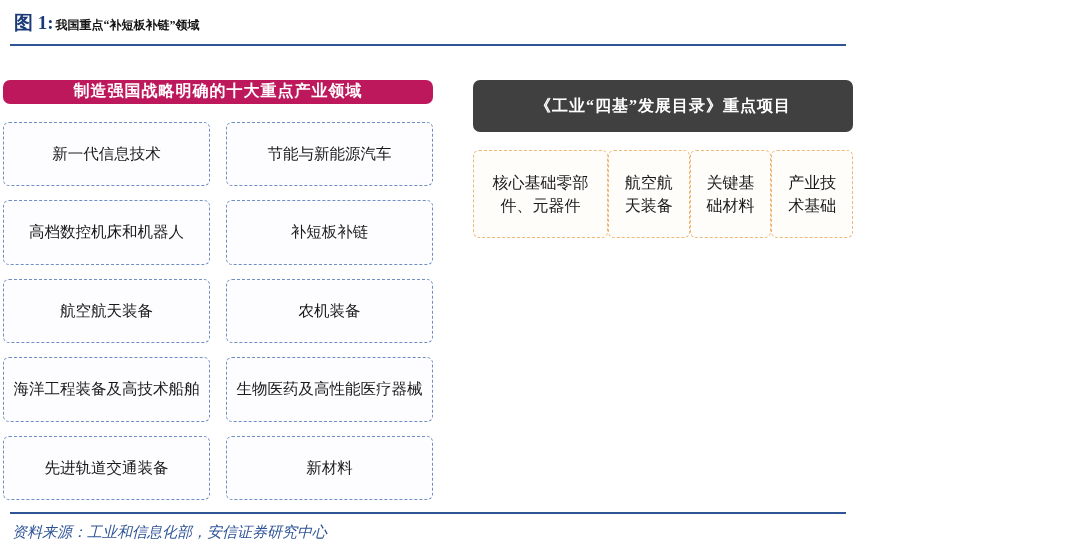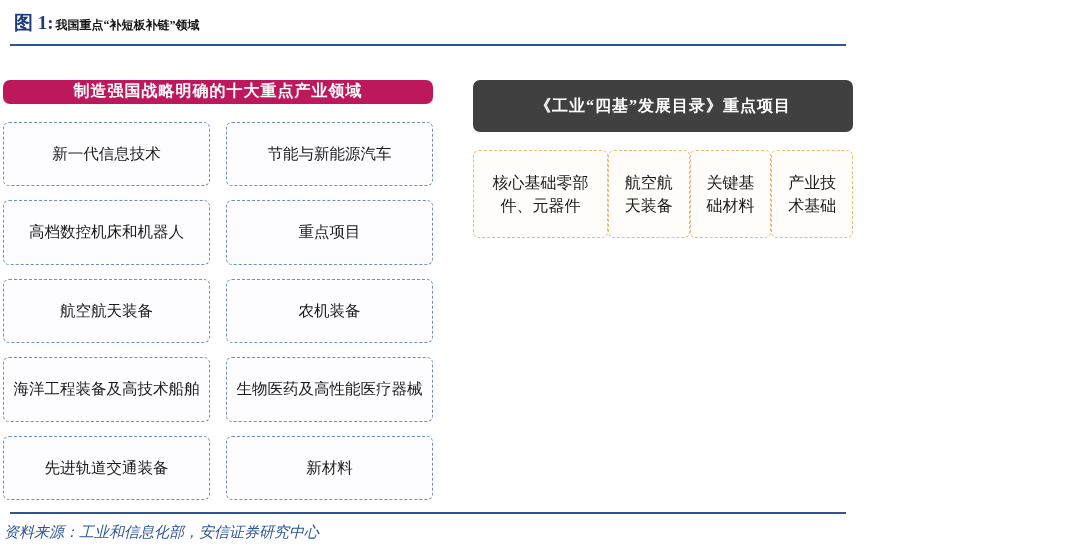--- a/index.html
+++ b/index.html
@@ -53,21 +53,21 @@
   .footer-rule {
     position: absolute;
     left: 10px;
     right: 10px;
     bottom: 36px;
     height: 2px;
     background: #2f5597;
   }
   .source-note {
     position: absolute;
-    left: 4px;
+    left: 12px;
     bottom: 8px;
     font-family: "Liberation Serif", serif;
     font-size: 15px;
     font-style: italic;
     color: #2f5597;
     white-space: nowrap;
   }
   
   .diagram {
     position: absolute;
@@ -154,21 +154,21 @@
   <div class="header-rule"></div>
 
   <div class="diagram">
 
     <div class="column col-left">
       <div class="col-head head-blue">制造强国战略明确的十大重点产业领域</div>
       <div class="grid-two">
         <div class="cell cell-blue">新一代信息技术</div>
         <div class="cell cell-blue">节能与新能源汽车</div>
         <div class="cell cell-blue">高档数控机床和机器人</div>
-        <div class="cell cell-blue">重点项目</div>
+        <div class="cell cell-blue">补短板补链</div>
         <div class="cell cell-blue">航空航天装备</div>
         <div class="cell cell-blue">农机装备</div>
         <div class="cell cell-blue">海洋工程装备及高技术船舶</div>
         <div class="cell cell-blue">生物医药及高性能医疗器械</div>
         <div class="cell cell-blue">先进轨道交通装备</div>
         <div class="cell cell-blue">新材料</div>
       </div>
     </div>
 
     <div class="column col-right">

